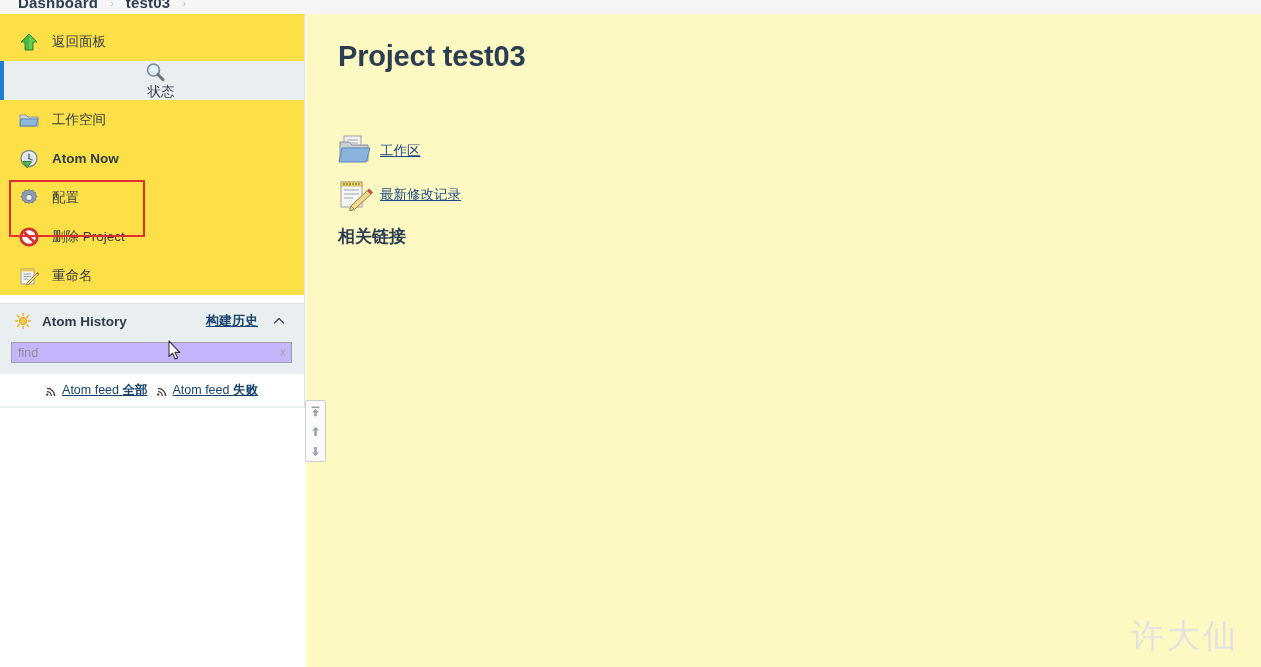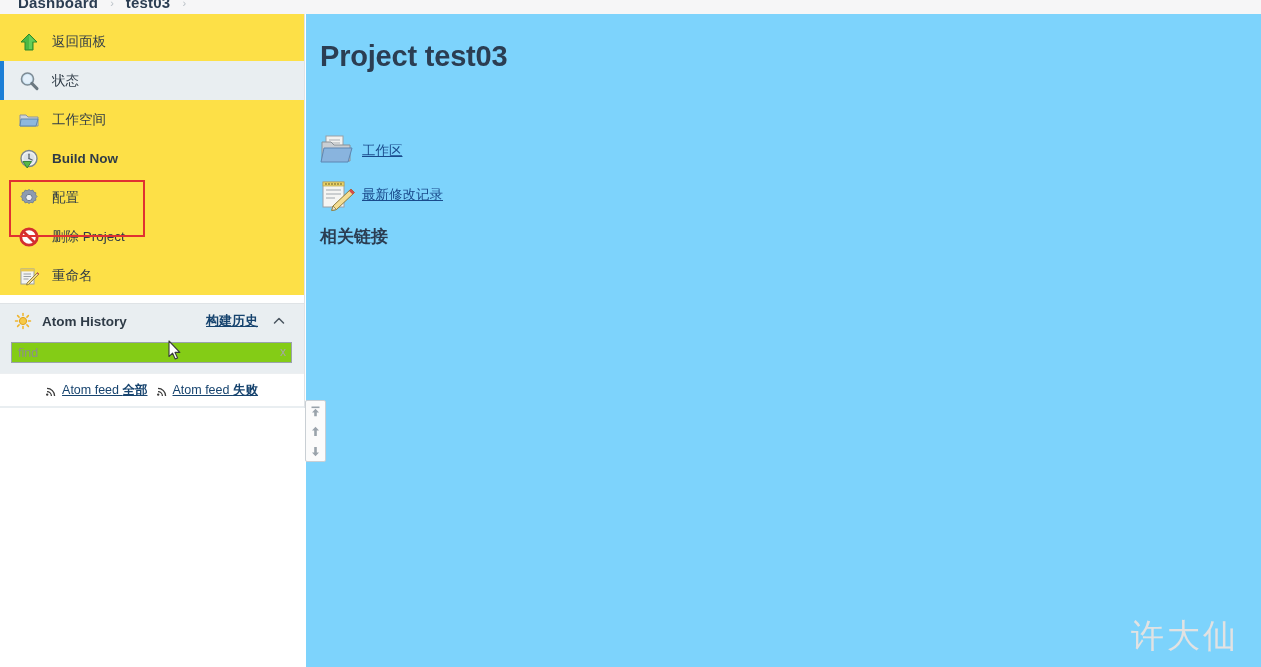--- a/index.html
+++ b/index.html
@@ -69,20 +69,21 @@
     position: relative;
     display: flex;
     align-items: center;
     height: 39px;
     padding-left: 18px;
     box-sizing: border-box;
     cursor: pointer;
   }
   .task.active {
     background: #e9eef1;
+    flex-direction: column;
   }
   .task.active::before {
     content: "";
     position: absolute;
     left: 0; top: 0; bottom: 0;
     width: 4px;
     background: #1c7ed6;
   }
   .task-icon {
     width: 22px;
@@ -153,21 +154,21 @@
   }
   .find-wrap {
     position: relative;
     height: 21px;
   }
   .find-input {
     width: 100%;
     height: 21px;
     box-sizing: border-box;
     border: 1px solid #9aa3ab;
-    background: #84cc16;
+    background: #c4b5fd;
     font-family: "Liberation Sans", sans-serif;
     font-size: 12.5px;
     color: #333;
     padding: 0 20px 0 6px;
     outline: none;
   }
   .find-input::placeholder { color: #8d8d8d; }
   .find-clear {
     position: absolute;
     right: 6px;
@@ -220,21 +221,22 @@
   }
   .scroll-nav svg { display:block; cursor: pointer; }
 
   
   .main {
     position: absolute;
     left: 306px;
     top: 0;
     right: 0;
     bottom: 0;
-    background: #7dd3fc;
+    background: #fef9c3;
+    padding-left: 18px;
   }
   .page-title {
     font-size: 29px;
     font-weight: bold;
     color: #2b3d52;
     margin: 26px 0 0 14px;
     letter-spacing: -0.2px;
   }
   .link-list {
     margin-top: 56px;
@@ -338,21 +340,21 @@
       <div class="task en">
         <span class="task-icon">
           <svg viewBox="0 0 22 22" width="22" height="22">
             <circle cx="11" cy="10.5" r="8" fill="#eef1f3" stroke="#7c868e" stroke-width="1.4"></circle>
             <circle cx="11" cy="10.5" r="5.6" fill="#dde3e8"></circle>
             <line x1="11" y1="10.5" x2="11" y2="6.2" stroke="#5c666e" stroke-width="1.3" stroke-linecap="round"></line>
             <line x1="11" y1="10.5" x2="14.2" y2="12" stroke="#5c666e" stroke-width="1.3" stroke-linecap="round"></line>
             <polygon points="5,13.5 13.5,13.5 9.2,20" fill="#57b846" stroke="#2e7d32" stroke-width=".9" stroke-linejoin="round"></polygon>
           </svg>
         </span>
-        <span class="task-label">Build Now</span>
+        <span class="task-label">Atom Now</span>
       </div>
 
       <div class="task">
         <span class="task-icon">
           <svg viewBox="0 0 22 22" width="22" height="22">
             <g fill="#8d9bb0" stroke="#6b7a90" stroke-width=".8">
               <path d="M11 2.5 l1.8 1.2 2.1-.6 .9 2 2.1 .7 -.3 2.1 1.5 1.6 -1.5 1.6 .3 2.1 -2.1 .7 -.9 2 -2.1-.6 -1.8 1.2 -1.8-1.2 -2.1 .6 -.9-2 -2.1-.7 .3-2.1 -1.5-1.6 1.5-1.6 -.3-2.1 2.1-.7 .9-2 2.1 .6 Z"></path>
             </g>
             <circle cx="11" cy="10.5" r="3.2" fill="#eef1f4" stroke="#6b7a90" stroke-width="1"></circle>
           </svg>

